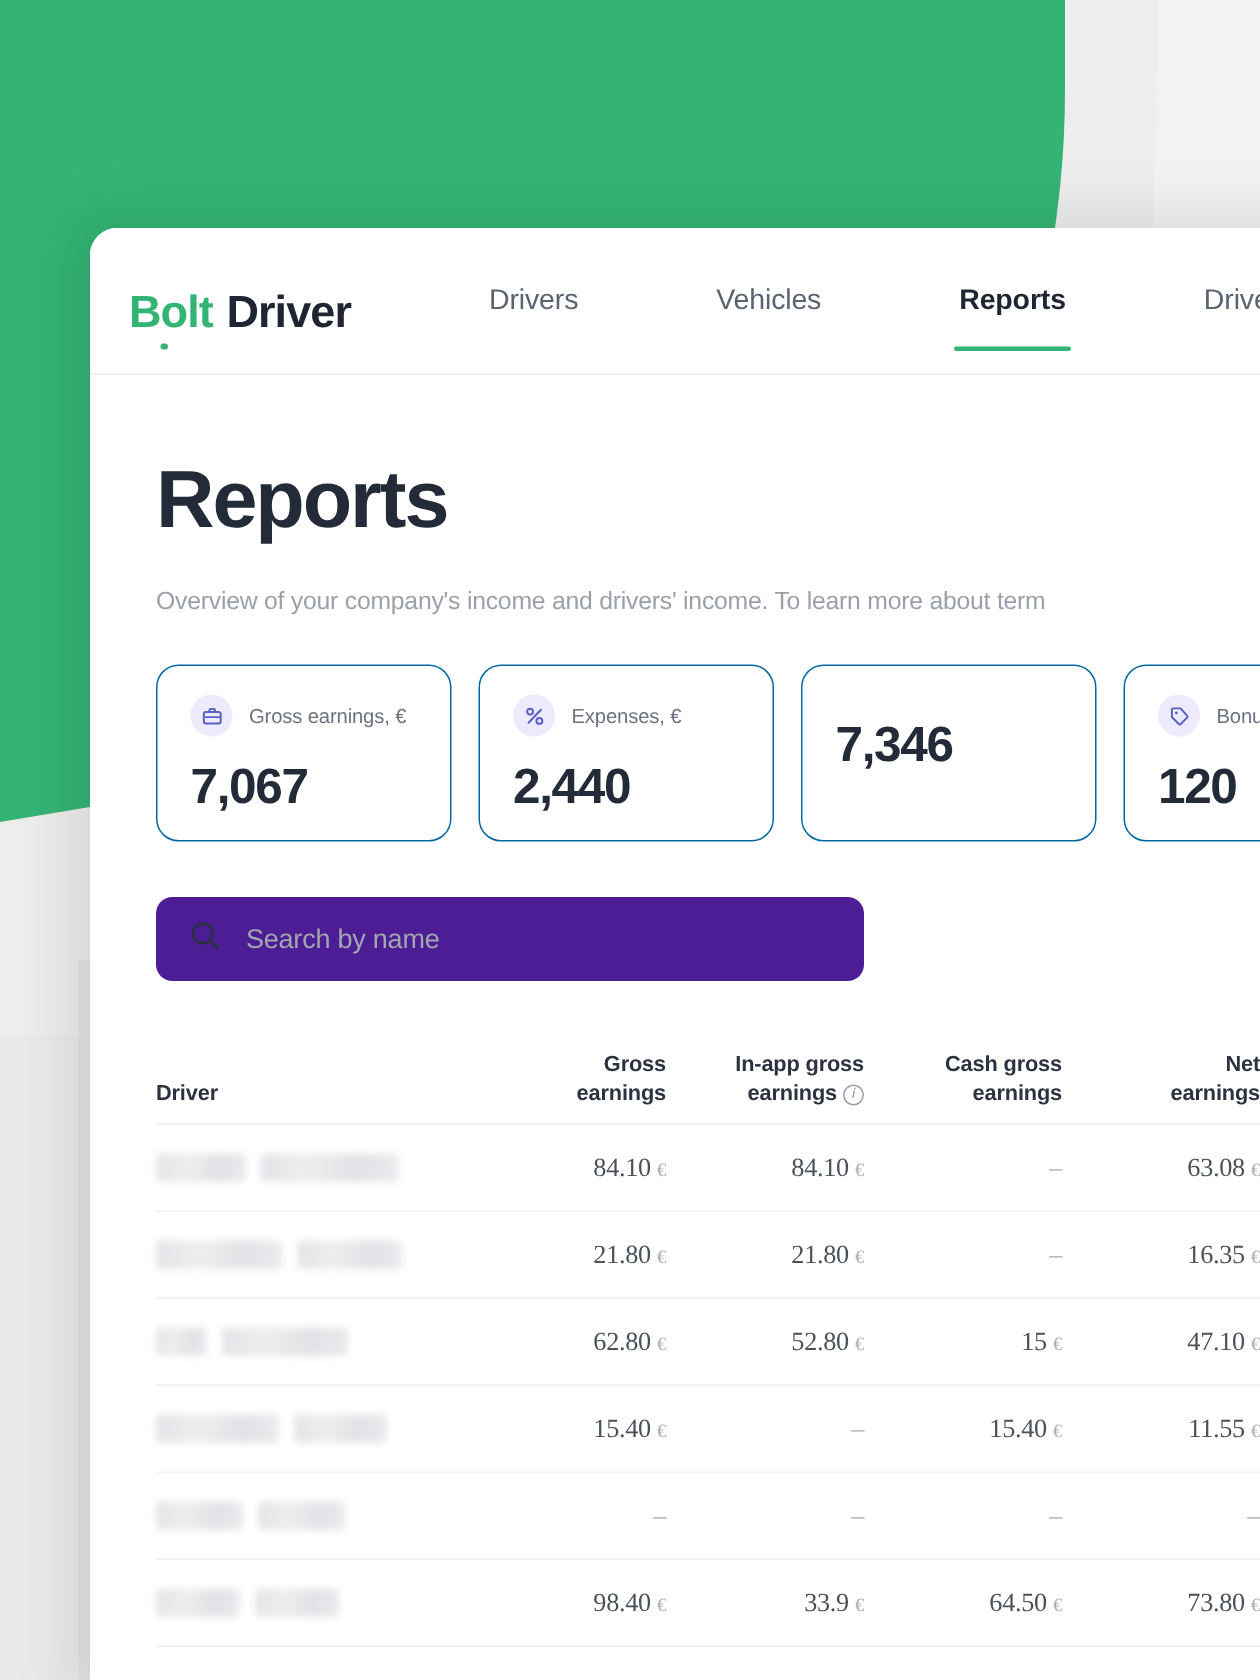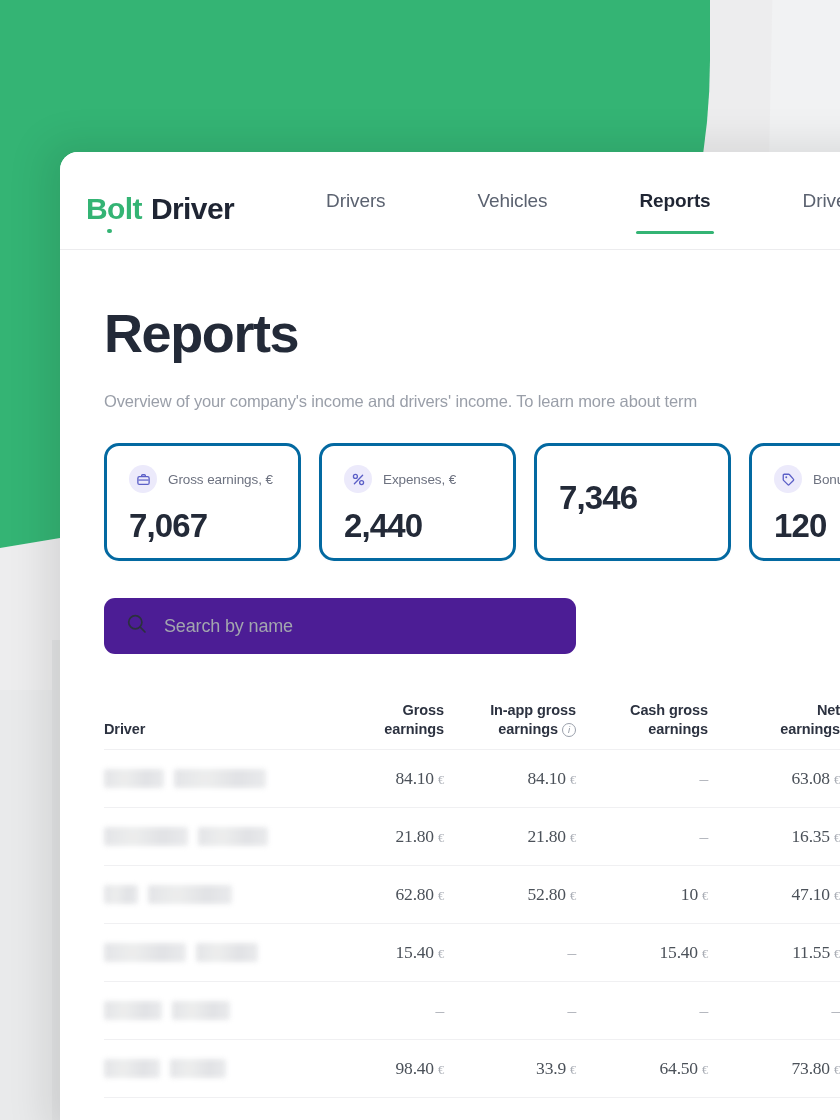--- a/index.html
+++ b/index.html
@@ -151,21 +151,21 @@
 
   
   #stat-cards {
     display:flex;
     gap:18px;
     margin-top:32px;
   }
   .stat-card {
     width:197px; height:118px;
     flex:0 0 auto;
-    border:3px solid #0369a1;
+    border:1px solid #0369a1;
     border-radius:15px;
     background:#fff;
     padding:19px 0 0 22px;
     box-shadow:0 1px 3px rgba(0,0,0,0.018);
   }
   .stat-head { display:flex; align-items:center; }
   .stat-icon {
     width:28px; height:28px;
     border-radius:50%;
     background:#eceafb;
@@ -384,21 +384,21 @@
             <div class="cell-num dash"><span>–</span></div>
             <div class="cell-num"><span>16.35</span><span class="eur">€</span></div>
           </div>
           <div class="t-row t-body-row">
             <div class="cell-driver">
               <span class="blur-pill" style="width: 34px;"></span>
               <span class="blur-pill" style="width: 84px;"></span>
             </div>
             <div class="cell-num"><span>62.80</span><span class="eur">€</span></div>
             <div class="cell-num"><span>52.80</span><span class="eur">€</span></div>
-            <div class="cell-num"><span>10</span><span class="eur">€</span></div>
+            <div class="cell-num"><span>15</span><span class="eur">€</span></div>
             <div class="cell-num"><span>47.10</span><span class="eur">€</span></div>
           </div>
           <div class="t-row t-body-row">
             <div class="cell-driver">
               <span class="blur-pill" style="width: 82px;"></span>
               <span class="blur-pill" style="width: 62px;"></span>
             </div>
             <div class="cell-num"><span>15.40</span><span class="eur">€</span></div>
             <div class="cell-num dash"><span>–</span></div>
             <div class="cell-num"><span>15.40</span><span class="eur">€</span></div>

